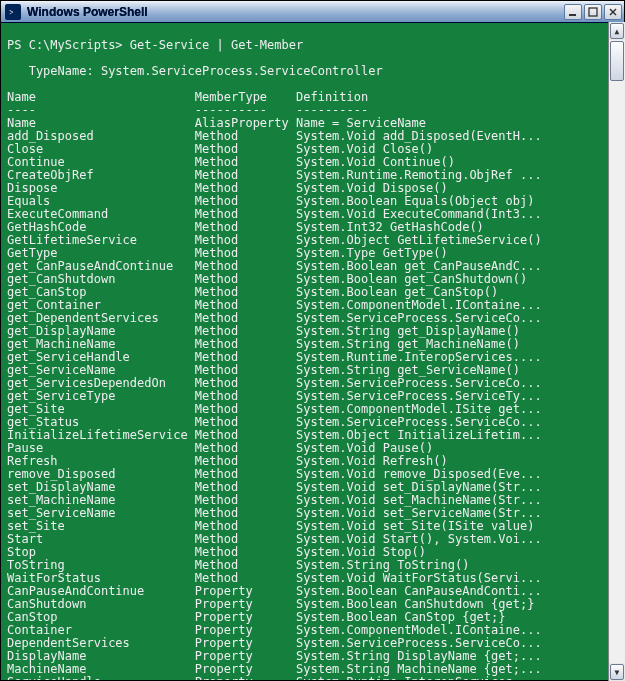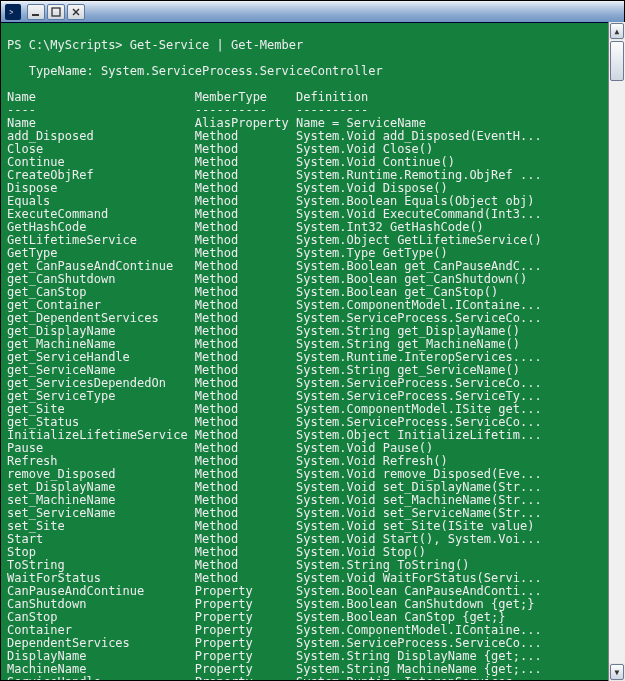--- a/index.html
+++ b/index.html
@@ -131,20 +131,21 @@
 <body>
 
 <div class="window">
   <div class="titlebar">
     <div class="ps-icon">
       <svg width="12" height="12" viewBox="0 0 16 16">
           <rect width="16" height="16" fill="#012456"></rect>
           <text x="3" y="12" font-size="10" fill="#fff" font-family="Consolas" font-weight="bold">&gt;</text>
         </svg>
     </div>
+    <div class="title">Windows PowerShell</div>
     <div class="controls">
       <div class="btn">
           <svg width="10" height="10">
             <rect x="1" y="7" width="7" height="2" fill="#333"></rect>
           </svg>
         </div>
       <div class="btn">
           <svg width="10" height="10">
             <rect x="1" y="1" width="8" height="8" fill="none" stroke="#333" stroke-width="1.3"></rect>
           </svg>

